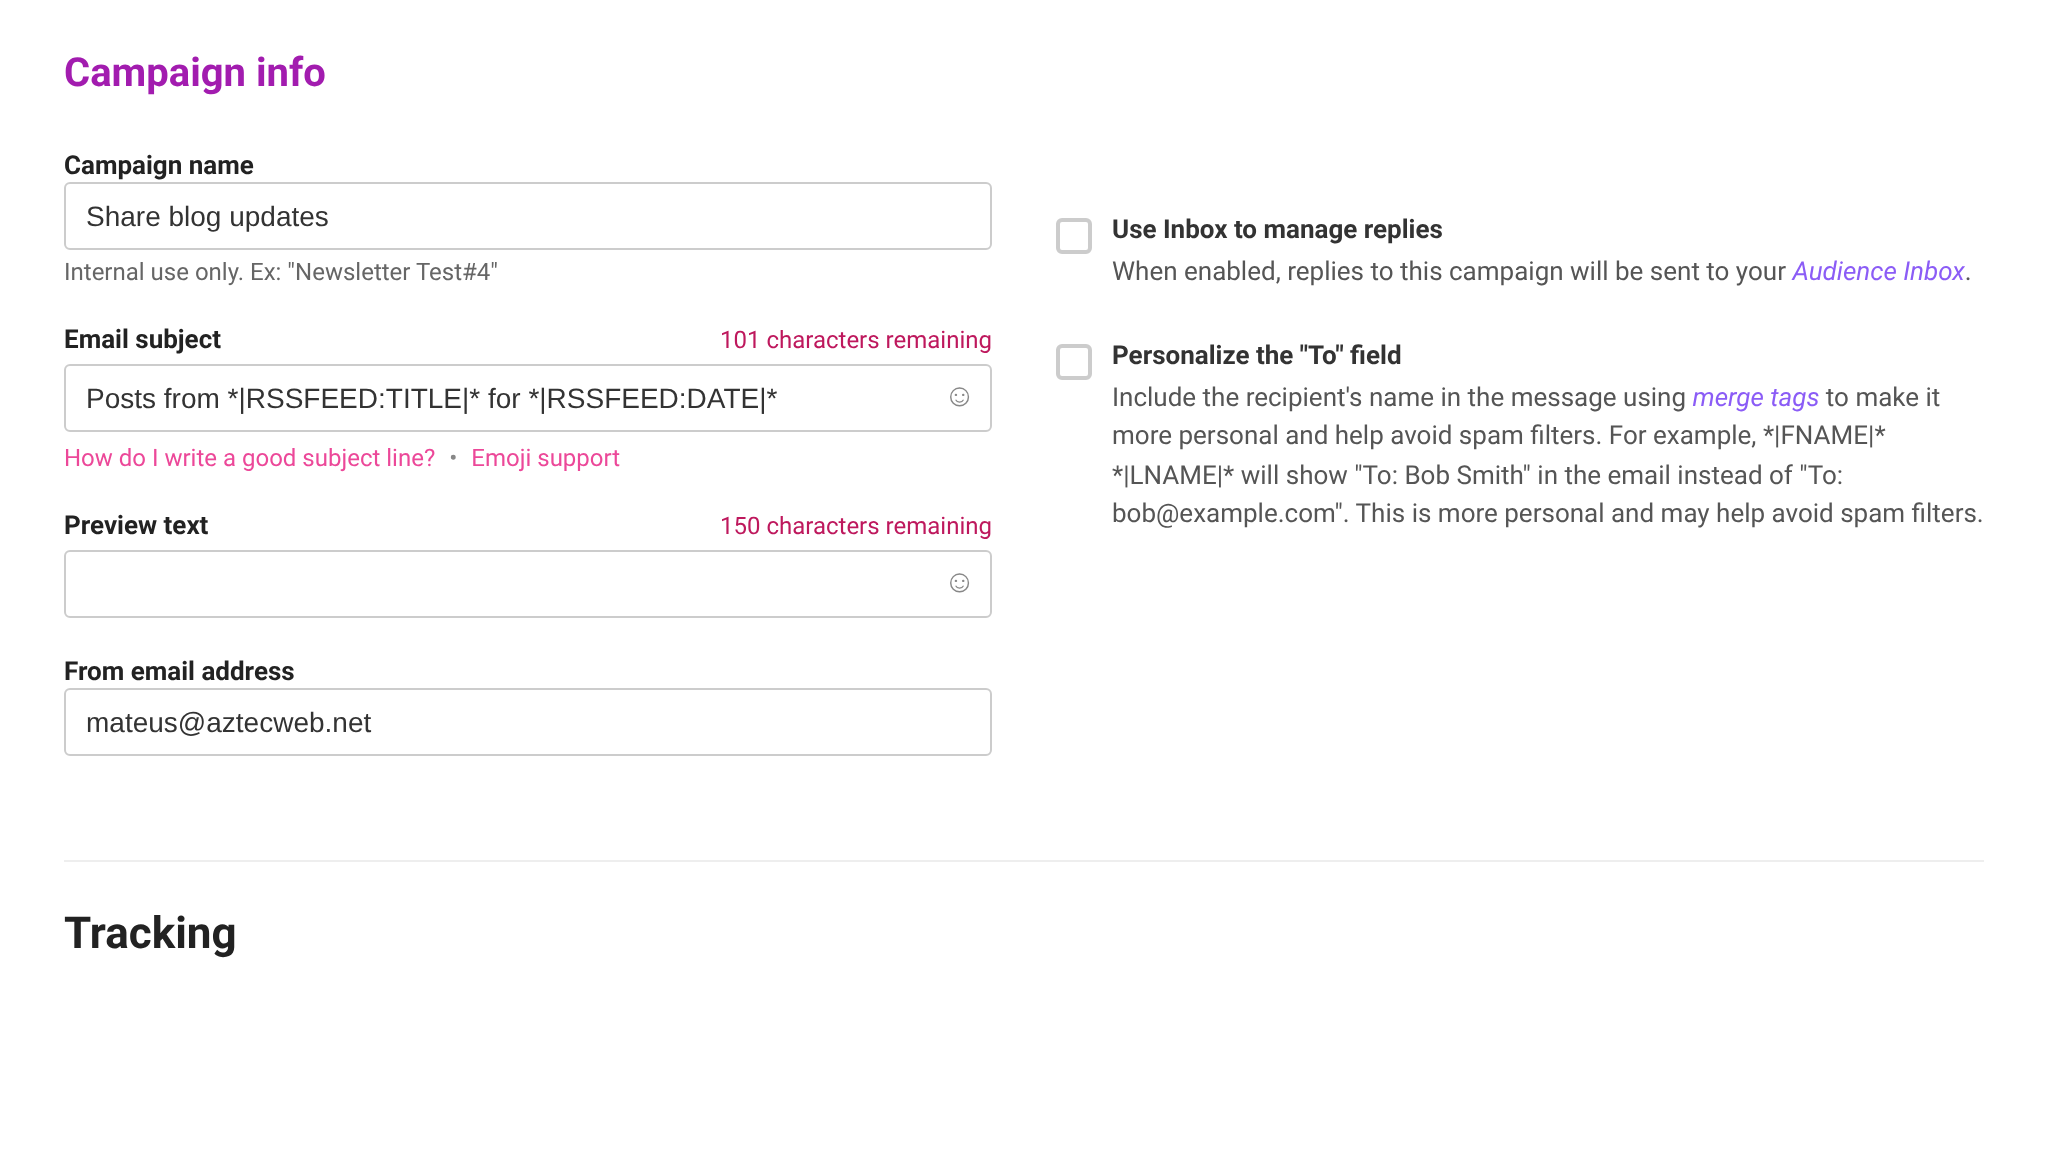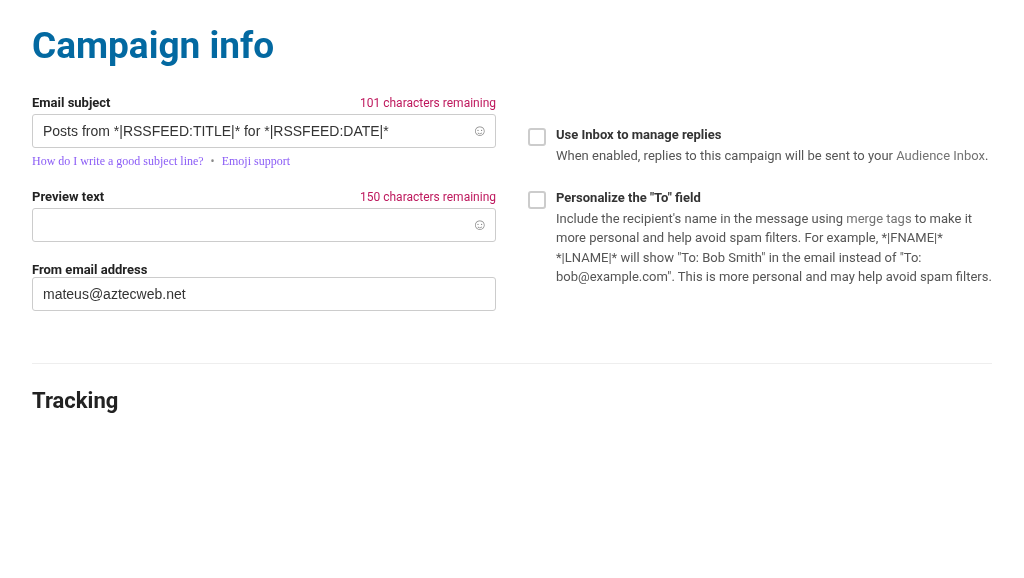--- a/index.html
+++ b/index.html
@@ -4,23 +4,23 @@
   <style>
     * { box-sizing: border-box; margin: 0; padding: 0; }
     body {
       font-family: -apple-system, BlinkMacSystemFont, 'Segoe UI', Roboto, Helvetica, Arial, sans-serif;
       font-size: 14px;
       color: #333;
       background: #fff;
       padding: 24px 32px;
     }
     h1 {
-      font-size: 37px;
-      font-weight: 700;
-      color: #0369a1;
+      font-size: 20px;
+      font-weight: 700;
+      color: #a21caf;
       margin-bottom: 28px;
     }
     h2 {
       font-size: 22px;
       font-weight: 700;
       color: #222;
       margin-bottom: 16px;
     }
     .two-col {
       display: grid;
@@ -78,23 +78,22 @@
       border: none;
       cursor: pointer;
       font-size: 16px;
       color: #888;
     }
     .link-group {
       margin-top: 6px;
       font-size: 12px;
     }
     .link-group a {
-      color: #8b5cf6;
+      color: #ec4899;
       text-decoration: none;
-      font-family: Liberation Serif, serif;
     }
     .link-group .separator {
       color: #888;
       margin: 0 4px;
     }
     
     .checkbox-row {
       display: flex;
       align-items: flex-start;
       margin-bottom: 16px;
@@ -105,22 +104,23 @@
       font-size: 13px;
       color: #333;
     }
     .checkbox-desc {
       font-size: 13px;
       color: #555;
       margin-top: 4px;
       line-height: 1.5;
     }
     .checkbox-desc a {
-      color: #737373;
+      color: #8b5cf6;
       text-decoration: none;
+      font-style: italic;
     }
     
     .tracking-section {
       margin-top: 32px;
       border-top: 1px solid #eee;
       padding-top: 24px;
     }
     .custom-checkbox-unchecked {
       width: 18px;
       height: 18px;
@@ -136,20 +136,25 @@
   </style>
 </head>
 <body>
 
 <h1>Campaign info</h1>
 
 <div class="two-col">
 
   <div class="left-col">
 
+    <div class="field-group">
+      <div class="field-label">Campaign name</div>
+      <input type="text" value="Share blog updates" style="">
+      <div class="field-hint">Internal use only. Ex: "Newsletter Test#4"</div>
+    </div>
 
     <div class="field-group">
       <div class="field-header">
         <span class="field-label">Email subject</span>
         <span class="char-count">101 characters remaining</span>
       </div>
       <div class="input-with-emoji">
         <input type="text" value="Posts from *|RSSFEED:TITLE|* for *|RSSFEED:DATE|*" style="">
         <button class="emoji-btn">☺</button>
       </div>

